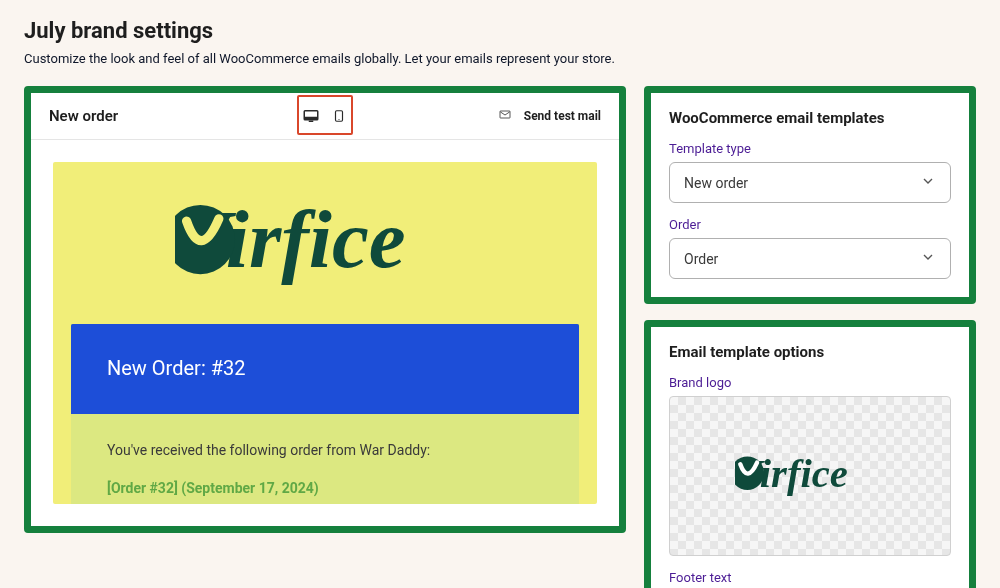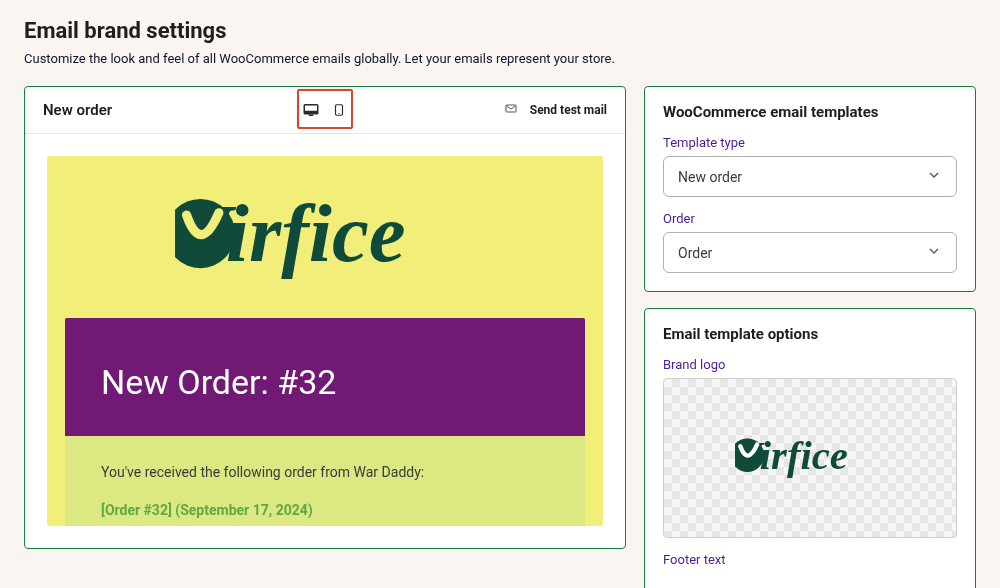--- a/index.html
+++ b/index.html
@@ -23,21 +23,21 @@
       color: #0f172a;
       margin-bottom: 20px;
     }
     .layout {
       display: flex;
       gap: 18px;
       align-items: flex-start;
     }
     .panel {
       background: #fff;
-      border: 1px solid #15803d;
+      border: 7px solid #15803d;
       border-radius: 4px;
     }
     .preview-panel {
       flex: 1;
       min-width: 0;
     }
     .preview-header {
       display: flex;
       align-items: center;
       padding: 14px 18px;
@@ -102,24 +102,24 @@
     }
     .brand-logo svg { width: 300px; height: auto; }
     .email-inner {
       margin: 0 18px;
       background: #6db64e;
       border-radius: 2px 2px 0 0;
       overflow: hidden;
     }
     .email-heading {
       color: #fff;
-      font-size: 34px;
+      font-size: 20px;
       font-weight: 400;
-      padding: 44px 36px 34px 36px;
-      background: #701a75;
+      padding: 32px 36px 34px 36px;
+      background: #1d4ed8;
     }
     .email-content {
       background: #dce881;
       padding: 28px 36px 8px 36px;
       font-size: 14px;
       color: #3a3a3a;
     }
     .email-link-line {
       margin-top: 22px;
       font-size: 14px;
@@ -194,21 +194,21 @@
       <path d="M 10 20 Q 22 55 38 18" stroke="#f1ee79" stroke-width="8" fill="none" stroke-linecap="round"></path>
     </g>
     <g id="virfice-mark-small">
       <text x="0" y="40" font-family="Georgia, 'Times New Roman', serif" font-style="italic" font-weight="700" font-size="46" fill="#0f4a3b">Virfice</text>
       <circle cx="14" cy="24" r="19" fill="#0f4a3b"></circle>
       <path d="M 6 14 Q 14 36 25 12" stroke="#fff" stroke-width="5" fill="none" stroke-linecap="round"></path>
     </g>
   </defs>
 </svg>
 
-<h1 class="page-title">Email brand settings</h1>
+<h1 class="page-title">July brand settings</h1>
 <p class="page-subtitle">Customize the look and feel of all WooCommerce emails globally. Let your emails represent your store.</p>
 
 <div class="layout">
 
   <div class="panel preview-panel">
     <div class="preview-header">
       <span class="preview-title">New order</span>
 
       <div class="device-toggle">
         <span class="device-btn">

